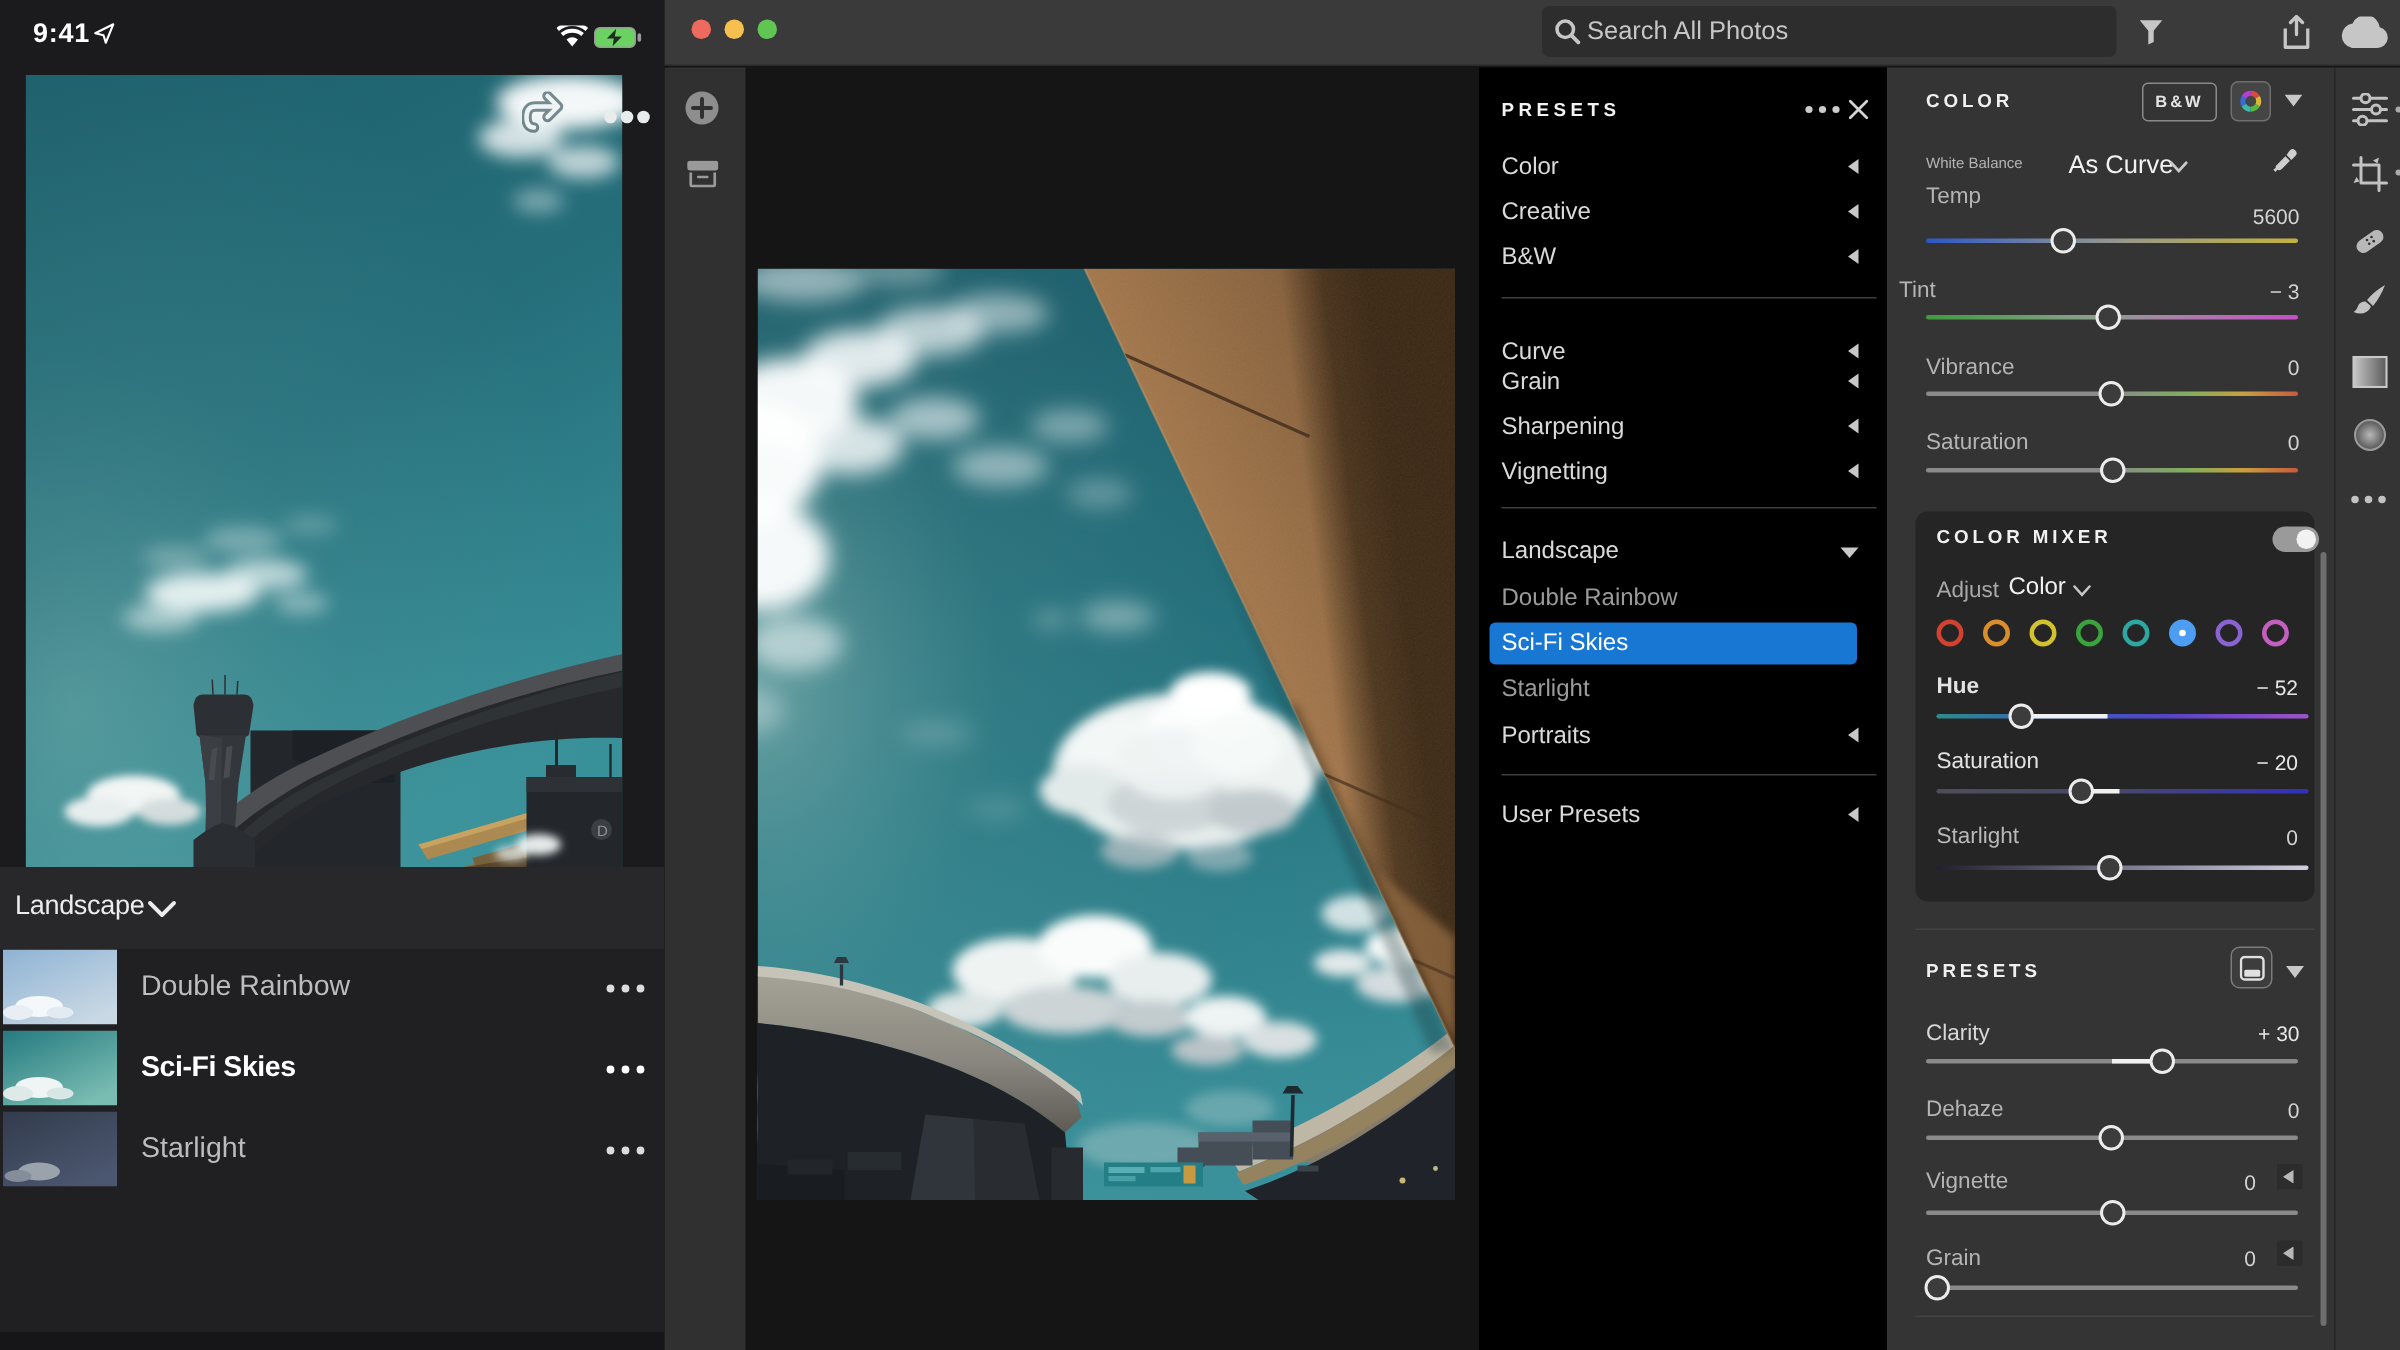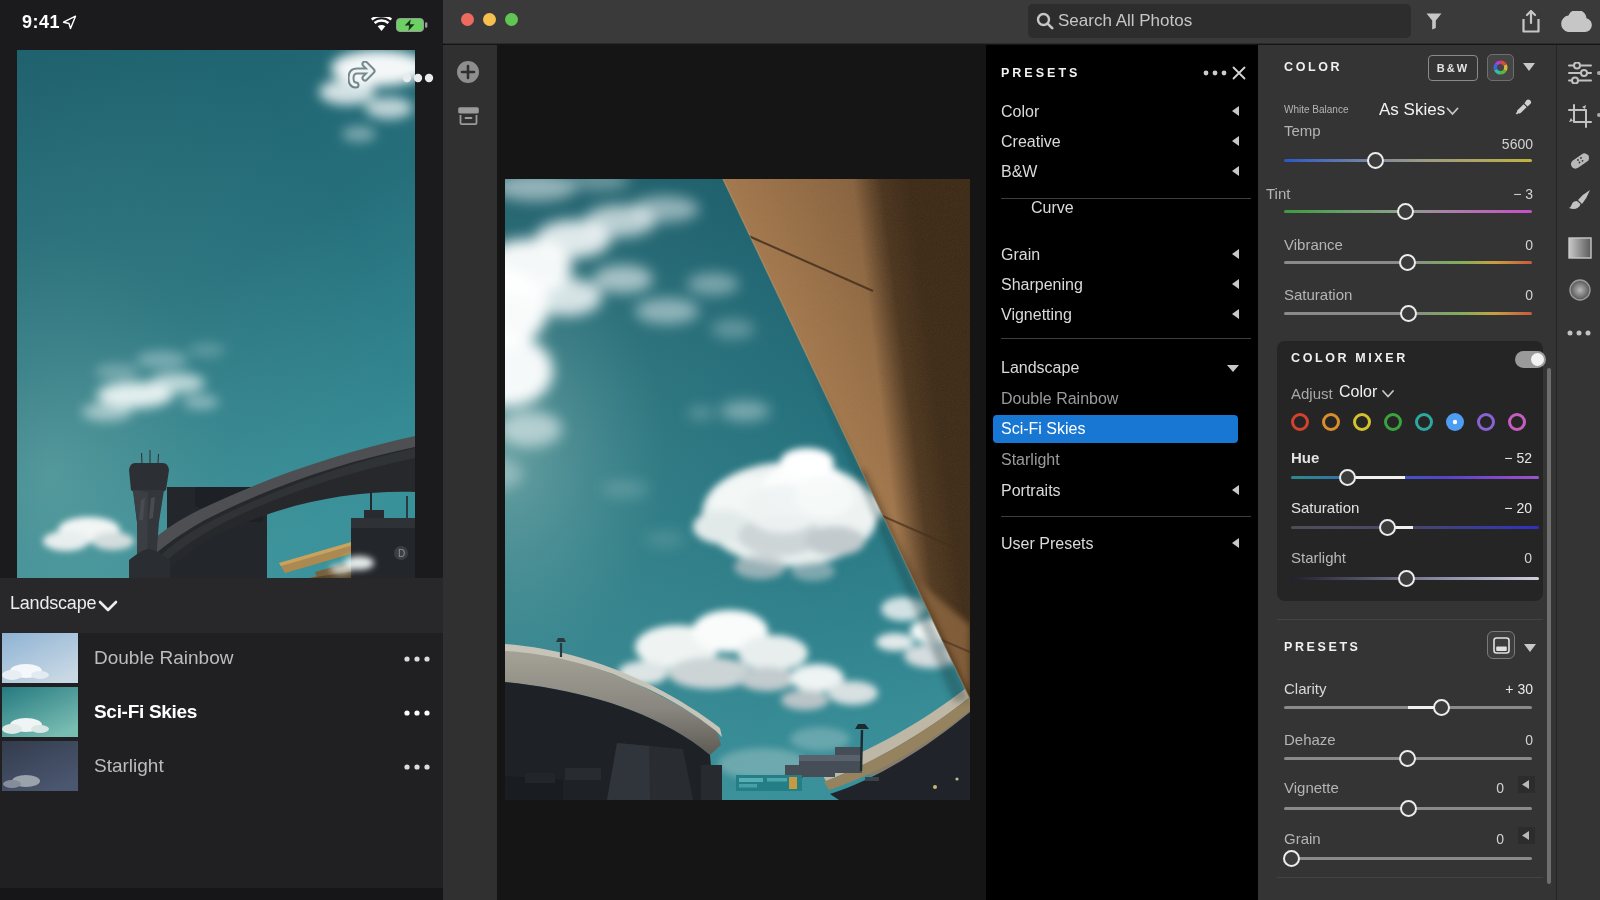--- a/index.html
+++ b/index.html
@@ -446,21 +446,21 @@
           <circle cx="13" cy="5" r="2.4" fill="#cccccc"></circle>
           <circle cx="22" cy="5" r="2.4" fill="#cccccc"></circle>
       </svg>
       <svg class="abs" style="left:246px;top:21px;" width="14" height="14" viewBox="0 0 14 14">
         <path d="M1.5 1.5 L12.5 12.5 M12.5 1.5 L1.5 12.5" stroke="#d4d4d4" stroke-width="1.8" stroke-linecap="round"></path>
       </svg>
       <div class="pitem" style="top:58px;">Color<span class="tri"></span></div>
       <div class="pitem" style="top:88px;">Creative<span class="tri"></span></div>
       <div class="pitem" style="top:118px;">B&amp;W<span class="tri"></span></div>
       <div class="pdiv" style="top:153px;"></div>
-      <div class="pitem" style="top:154px;margin-left:30px;">Curve<span class="tri"></span></div>
+      <div class="pitem" style="top:181px;">Curve<span class="tri"></span></div>
       <div class="pitem" style="top:201px;">Grain<span class="tri"></span></div>
       <div class="pitem" style="top:231px;">Sharpening<span class="tri"></span></div>
       <div class="pitem" style="top:261px;">Vignetting<span class="tri"></span></div>
       <div class="pdiv" style="top:293px;"></div>
       <div class="pitem" style="top:314px;">Landscape
         <span class="tri" style="border:none; border-left:6px solid transparent; border-right:6px solid transparent; border-top:7px solid #c8c8c8; top:6px;"></span></div>
       <div class="pitem" style="top:345px; color:#9b9b9b;">Double Rainbow</div>
       <div id="sel-row" style="top:370px;"></div>
       <div class="pitem" style="top:375px; color:#ffffff;">Sci-Fi Skies</div>
       <div class="pitem" style="top:406px; color:#9b9b9b;">Starlight</div>
@@ -482,21 +482,21 @@
           <circle cx="8.5" cy="8.5" r="5.3" stroke="#3ab8a8" stroke-dasharray="5.55 27.7" stroke-dashoffset="-16.65" transform="rotate(-90 8.5 8.5)"></circle>
           <circle cx="8.5" cy="8.5" r="5.3" stroke="#3a6ad8" stroke-dasharray="5.55 27.7" stroke-dashoffset="-22.2" transform="rotate(-90 8.5 8.5)"></circle>
           <circle cx="8.5" cy="8.5" r="5.3" stroke="#b83ad8" stroke-dasharray="5.55 27.7" stroke-dashoffset="-27.75" transform="rotate(-90 8.5 8.5)"></circle>
         </g>
       </svg>
       <svg class="abs" style="left:265px; top:18px;" width="12" height="8" viewBox="0 0 12 8">
           <path d="M0 0 L12 0 L6 8 Z" fill="#c8c8c8"></path>
         </svg>
 
       <div class="rp-lbl" style="left:26px; top:59px; font-size:10px;">White Balance</div>
-      <div class="abs" style="left:121px; top:55px; color:#f2f2f2; font-size:17px;">As Skies</div>
+      <div class="abs" style="left:121px; top:55px; color:#f2f2f2; font-size:17px;">As Curve</div>
       <svg class="abs" style="left:188px; top:62px;" width="13" height="9" viewBox="0 0 13 9">
           <path d="M1.5 1.5 L6.5 7 L11.5 1.5" fill="none" stroke="#c8c8c8" stroke-width="1.8" stroke-linecap="round"></path>
         </svg>
       <svg class="abs" style="left:256px; top:53px;" width="19" height="19" viewBox="0 0 19 19">
         <path d="M12.2 2.6 Q14 0.4 16.1 2.2 Q18.2 4.2 16.2 6 L13.6 8.6 L10.4 5.4 Z" fill="#cfcfcf"></path>
         <path d="M4.2 11.6 L9.6 6.2 L12.6 9.2 L7.2 14.6 Q5.6 16 4.2 15.2 L3 16.6 L1.6 15.2 L3.2 13.9 Q2.6 12.8 4.2 11.6 Z" fill="#cfcfcf"></path>
       </svg>
 
       <div class="rp-lbl" style="left:26px; top:77px;">Temp</div>
       <div class="rp-val" style="left:200px; top:91px; width:75px;">5600</div>

